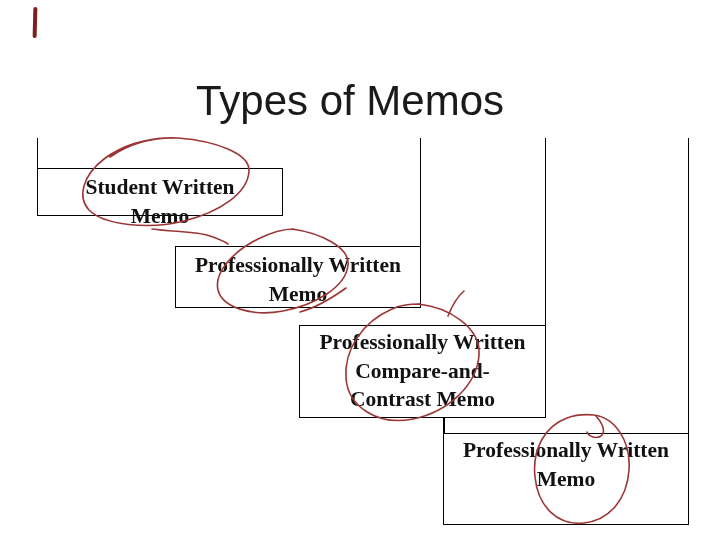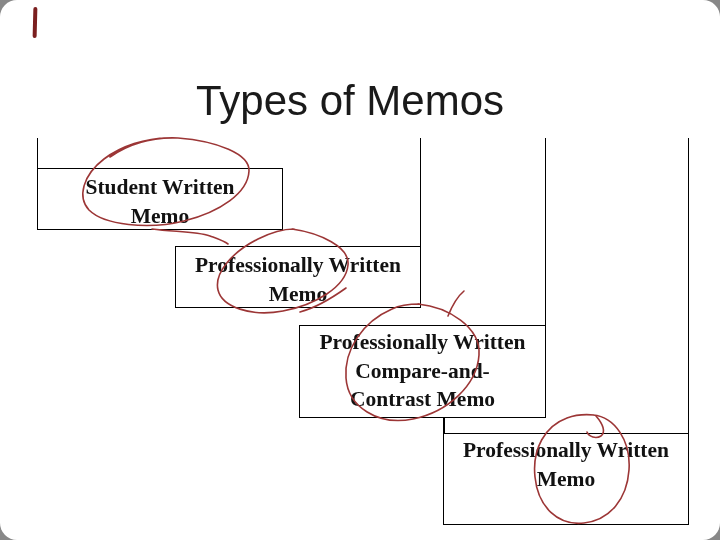--- a/index.html
+++ b/index.html
@@ -2,21 +2,20 @@
 <html style="--bg: #ffffff; --line: #000000; --ink: #121212; --title-ink: #1a1a1a; --annotation: #9c3636; --corner: #7b1f1f;"><head>
 <meta charset="utf-8">
 <style>
   html,body{margin:0;padding:0;background:#888;}
   .slide{
     position:relative;
     width:720px;height:540px;
     background:var(--bg,#fff);
     overflow:hidden;
     font-family:"Liberation Serif", serif;
-    border-radius:17px;
   }
   .title{
     position:absolute;
     left:0;top:78px;width:700px;
     text-align:center;
     font-family:"Liberation Sans", sans-serif;
     font-size:42px;
     font-weight:400;
     color:var(--title-ink,#1a1a1a);
     letter-spacing:0px;
@@ -27,21 +26,21 @@
     position:absolute;
     box-sizing:border-box;
     border:1.5px solid var(--line,#000);
     background:#fff;
     text-align:center;
     font-weight:bold;
     font-size:21.5px;
     color:var(--ink,#121212);
   }
   .memo-box .ln{line-height:28.5px;}
-  .box1{left:37px;top:168px;width:246px;height:62px;padding-top:4px;}
+  .box1{left:37px;top:168px;width:246px;height:48px;padding-top:4px;}
   .box2{left:175px;top:246px;width:246px;height:62px;padding-top:4px;}
   .box3{left:299px;top:325px;width:247px;height:93px;padding-top:2px;}
   .box4{left:443px;top:433px;width:246px;height:92px;padding-top:2px;}
   .vline{
     position:absolute;
     width:1.5px;
     background:var(--line,#000);
   }
   .vlA{left:36.5px;top:138px;height:30px;}
   .vlB{left:419.5px;top:138px;height:108px;}

